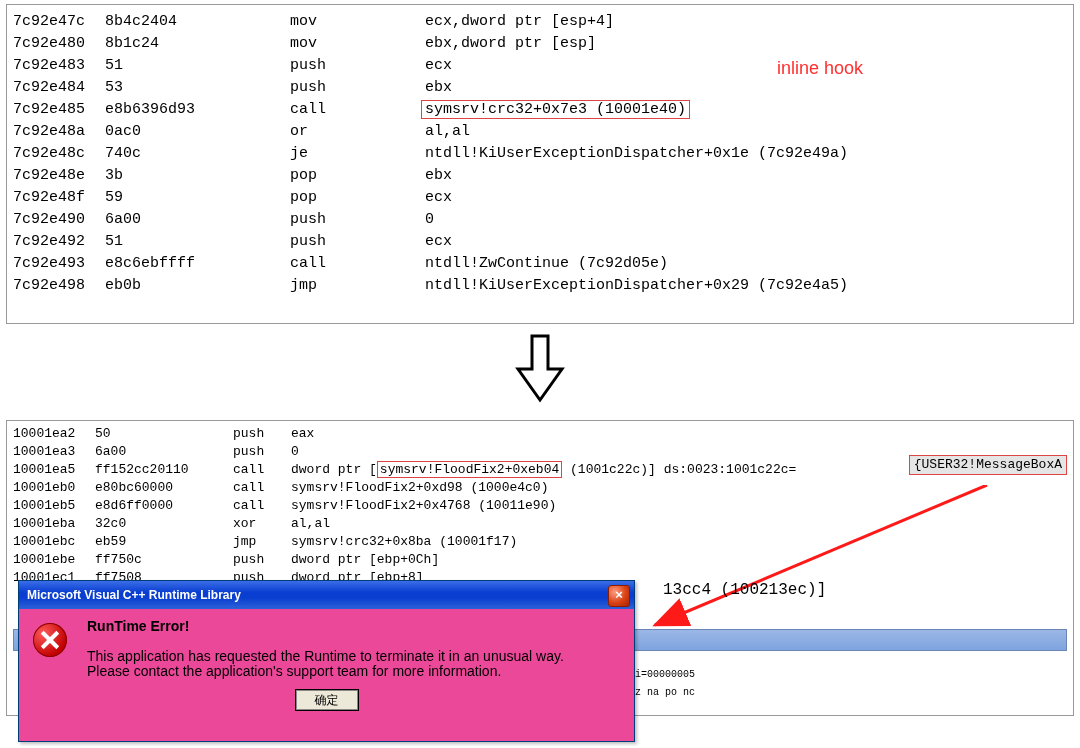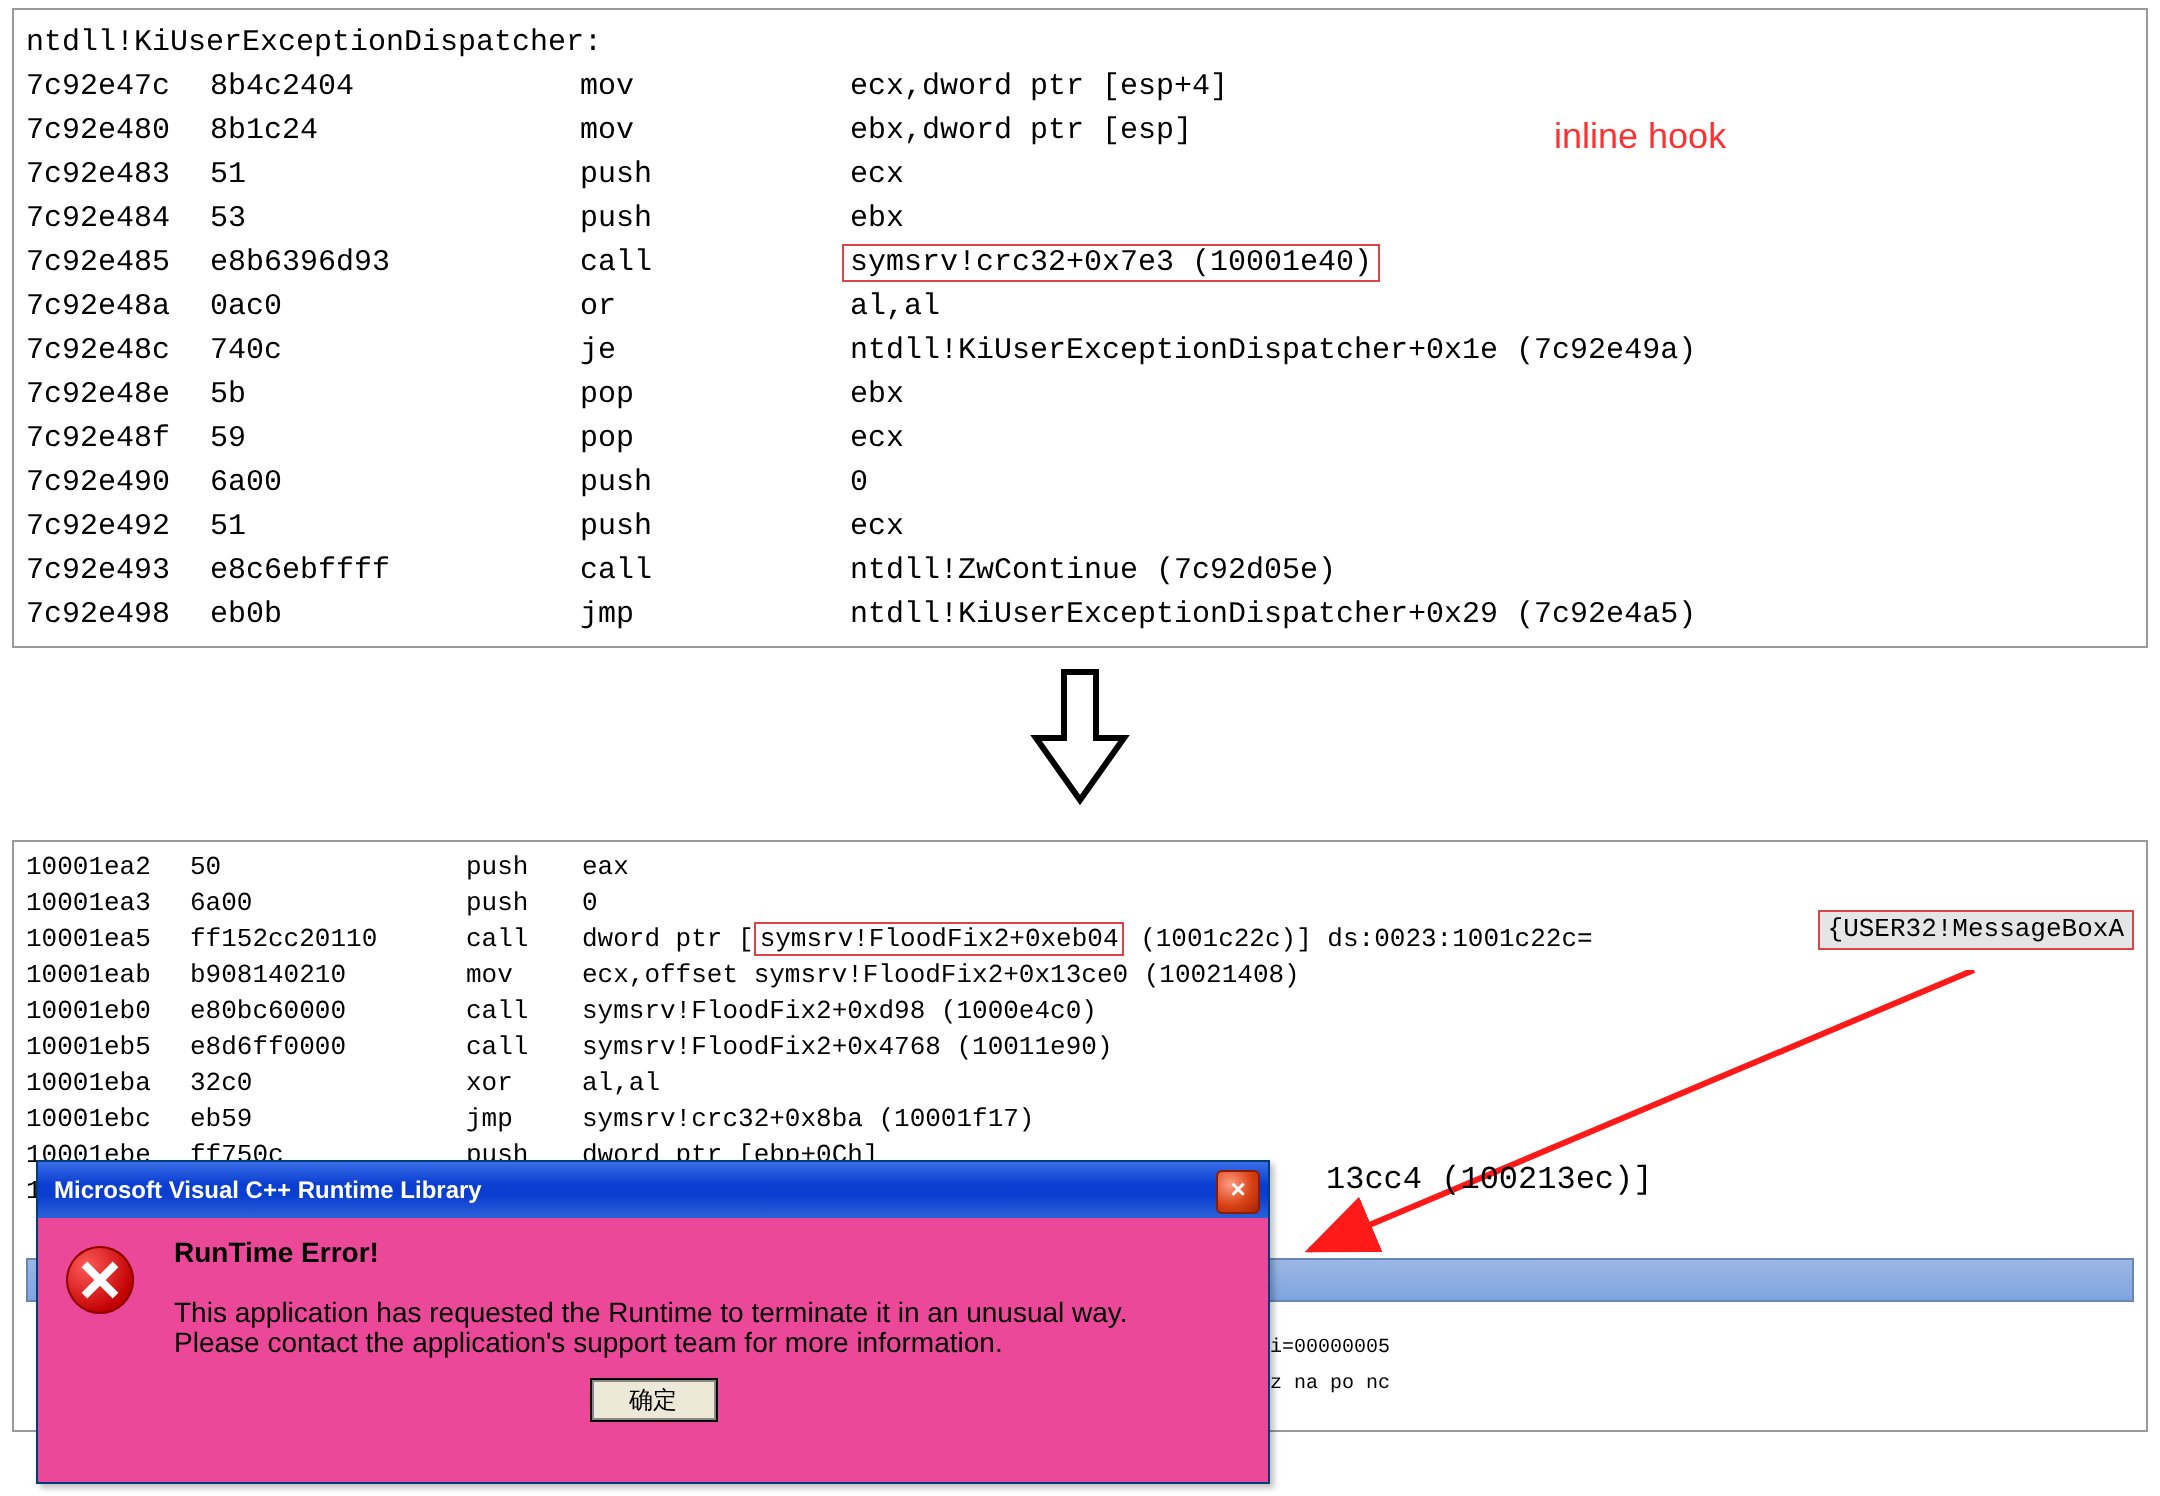--- a/index.html
+++ b/index.html
@@ -183,31 +183,30 @@
     box-shadow:1px 1px 0 #888 inset,-1px -1px 0 #888 inset;
     font-family:Tahoma,"SimSun",sans-serif;
     font-size:12px;
     cursor:pointer;
   }
 </style>
 </head>
 <body>
 
 <div id="top-pane" class="pane">
-  <div class="asm-row">ntdll!KiUserExceptionDispatcher:</div>
 
   <div id="top-rows">
       <div class="asm-row"><span class="col-addr">7c92e47c</span><span class="col-bytes">8b4c2404</span><span class="col-mn">mov</span><span class="col-op">ecx,dword ptr [esp+4]</span></div>
       <div class="asm-row"><span class="col-addr">7c92e480</span><span class="col-bytes">8b1c24</span><span class="col-mn">mov</span><span class="col-op">ebx,dword ptr [esp]</span></div>
       <div class="asm-row"><span class="col-addr">7c92e483</span><span class="col-bytes">51</span><span class="col-mn">push</span><span class="col-op">ecx</span></div>
       <div class="asm-row"><span class="col-addr">7c92e484</span><span class="col-bytes">53</span><span class="col-mn">push</span><span class="col-op">ebx</span></div>
       <div class="asm-row"><span class="col-addr">7c92e485</span><span class="col-bytes">e8b6396d93</span><span class="col-mn">call</span><span class="col-op"><span class="hl-box">symsrv!crc32+0x7e3 (10001e40)</span></span></div>
       <div class="asm-row"><span class="col-addr">7c92e48a</span><span class="col-bytes">0ac0</span><span class="col-mn">or</span><span class="col-op">al,al</span></div>
       <div class="asm-row"><span class="col-addr">7c92e48c</span><span class="col-bytes">740c</span><span class="col-mn">je</span><span class="col-op">ntdll!KiUserExceptionDispatcher+0x1e (7c92e49a)</span></div>
-      <div class="asm-row"><span class="col-addr">7c92e48e</span><span class="col-bytes">5b</span><span class="col-mn">pop</span><span class="col-op">ebx</span></div>
+      <div class="asm-row"><span class="col-addr">7c92e48e</span><span class="col-bytes">3b</span><span class="col-mn">pop</span><span class="col-op">ebx</span></div>
       <div class="asm-row"><span class="col-addr">7c92e48f</span><span class="col-bytes">59</span><span class="col-mn">pop</span><span class="col-op">ecx</span></div>
       <div class="asm-row"><span class="col-addr">7c92e490</span><span class="col-bytes">6a00</span><span class="col-mn">push</span><span class="col-op">0</span></div>
       <div class="asm-row"><span class="col-addr">7c92e492</span><span class="col-bytes">51</span><span class="col-mn">push</span><span class="col-op">ecx</span></div>
       <div class="asm-row"><span class="col-addr">7c92e493</span><span class="col-bytes">e8c6ebffff</span><span class="col-mn">call</span><span class="col-op">ntdll!ZwContinue (7c92d05e)</span></div>
       <div class="asm-row"><span class="col-addr">7c92e498</span><span class="col-bytes">eb0b</span><span class="col-mn">jmp</span><span class="col-op">ntdll!KiUserExceptionDispatcher+0x29 (7c92e4a5)</span></div>
     </div>
 
   <div id="inline-hook-lbl">inline hook</div>
 </div>
 
@@ -215,21 +214,20 @@
   <svg width="60" height="70">
     <path d="M22 2 H38 V35 H52 L30 66 L8 35 H22 Z" fill="#fff" stroke="#000" stroke-width="3"></path>
   </svg>
 </div>
 
 <div id="bottom-pane" class="pane">
   <div id="bot-rows">
       <div class="asm2-row"><span class="col2-addr">10001ea2</span><span class="col2-bytes">50</span><span class="col2-mn">push</span><span class="col2-op">eax</span></div>
       <div class="asm2-row"><span class="col2-addr">10001ea3</span><span class="col2-bytes">6a00</span><span class="col2-mn">push</span><span class="col2-op">0</span></div>
       <div class="asm2-row"><span class="col2-addr">10001ea5</span><span class="col2-bytes">ff152cc20110</span><span class="col2-mn">call</span><span class="col2-op">dword ptr [<span id="hl-flood">symsrv!FloodFix2+0xeb04</span> (1001c22c)] ds:0023:1001c22c=</span></div>
-      <div class="asm2-row"><span class="col2-addr">10001eab</span><span class="col2-bytes">b908140210</span><span class="col2-mn">mov</span><span class="col2-op">ecx,offset symsrv!FloodFix2+0x13ce0 (10021408)</span></div>
       <div class="asm2-row"><span class="col2-addr">10001eb0</span><span class="col2-bytes">e80bc60000</span><span class="col2-mn">call</span><span class="col2-op">symsrv!FloodFix2+0xd98 (1000e4c0)</span></div>
       <div class="asm2-row"><span class="col2-addr">10001eb5</span><span class="col2-bytes">e8d6ff0000</span><span class="col2-mn">call</span><span class="col2-op">symsrv!FloodFix2+0x4768 (10011e90)</span></div>
       <div class="asm2-row"><span class="col2-addr">10001eba</span><span class="col2-bytes">32c0</span><span class="col2-mn">xor</span><span class="col2-op">al,al</span></div>
       <div class="asm2-row"><span class="col2-addr">10001ebc</span><span class="col2-bytes">eb59</span><span class="col2-mn">jmp</span><span class="col2-op">symsrv!crc32+0x8ba (10001f17)</span></div>
       <div class="asm2-row"><span class="col2-addr">10001ebe</span><span class="col2-bytes">ff750c</span><span class="col2-mn">push</span><span class="col2-op">dword ptr [ebp+0Ch]</span></div>
       <div class="asm2-row"><span class="col2-addr">10001ec1</span><span class="col2-bytes">ff7508</span><span class="col2-mn">push</span><span class="col2-op">dword ptr [ebp+8]</span></div>
     </div>
 
   <span id="hl-msgbox">{USER32!MessageBoxA</span>
 

